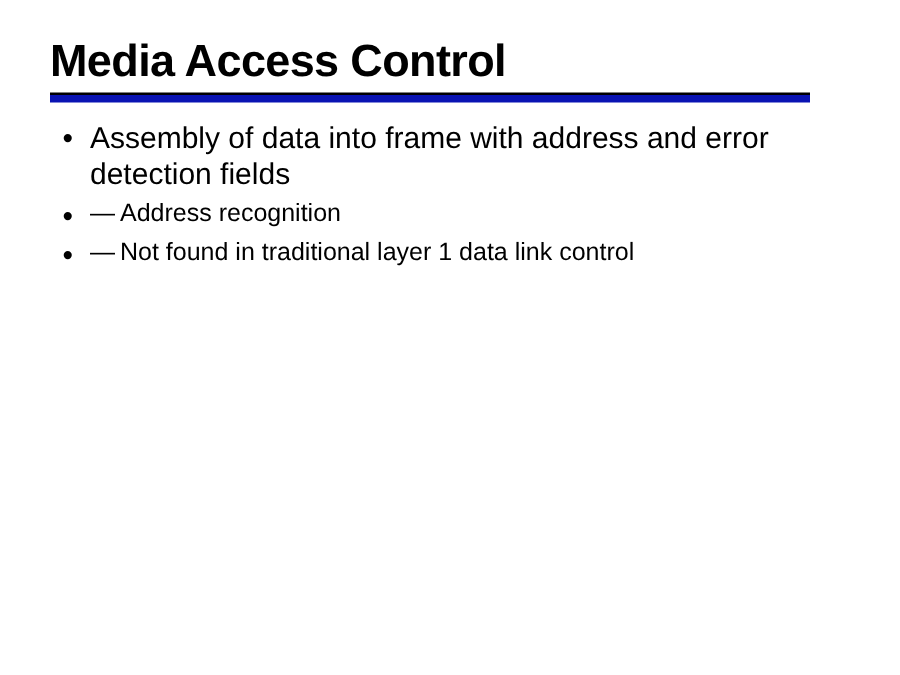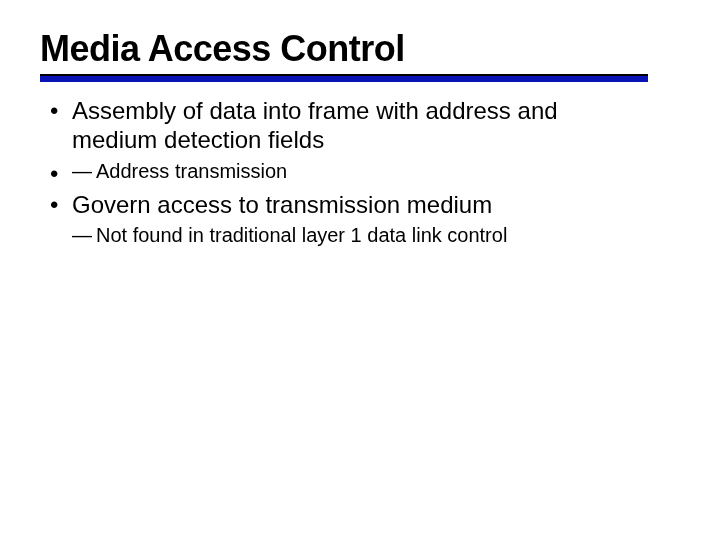--- a/index.html
+++ b/index.html
@@ -81,31 +81,30 @@
 
 <div class="slide">
   <h1 class="title">Media Access Control</h1>
   <hr class="rule-thin">
   <hr class="rule-thick">
 
   <div class="content">
     <ul class="top">
 
       <li>
-        <span>Assembly of data into frame with address and medium detection fields</span>
+        <span>Assembly of data into frame with address and error detection fields</span>
       </li>
 
       <li>
         <ul class="sub">
-          <li><span>Address transmission</span></li>
+          <li><span>Address recognition</span></li>
         </ul>
       </li>
 
       <li>
-        <span>Govern access to transmission medium</span>
         <ul class="sub">
           <li><span>Not found in traditional layer 1 data link control</span></li>
         </ul>
       </li>
 
 
     </ul>
   </div>
 </div>
 

